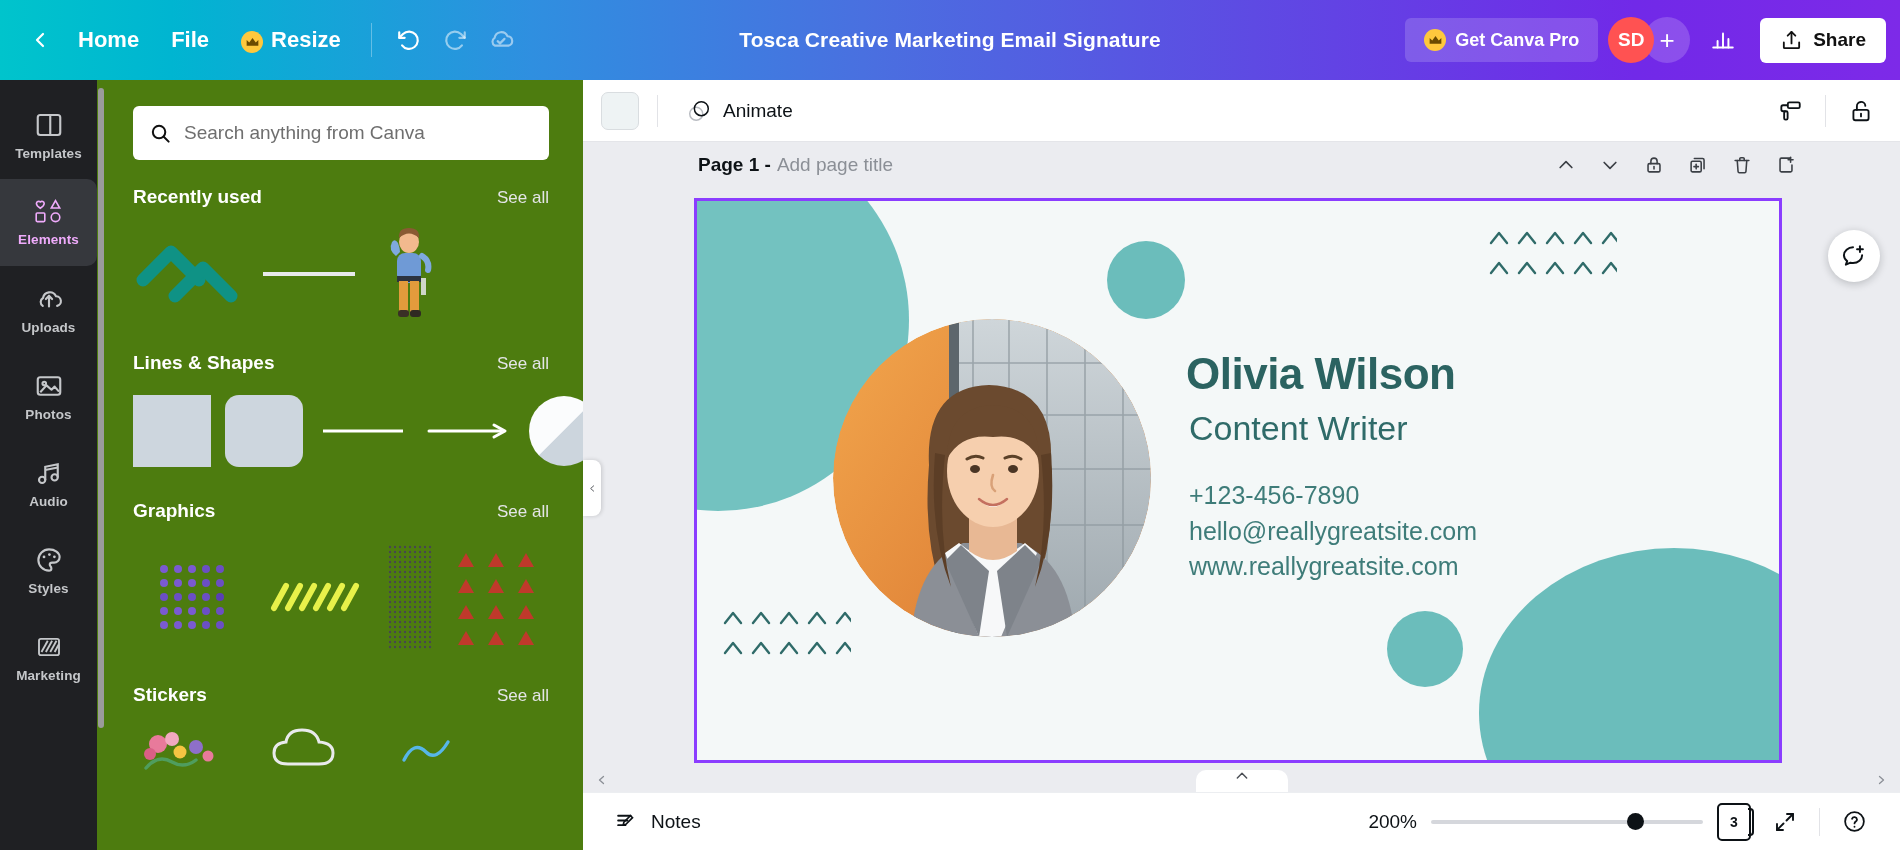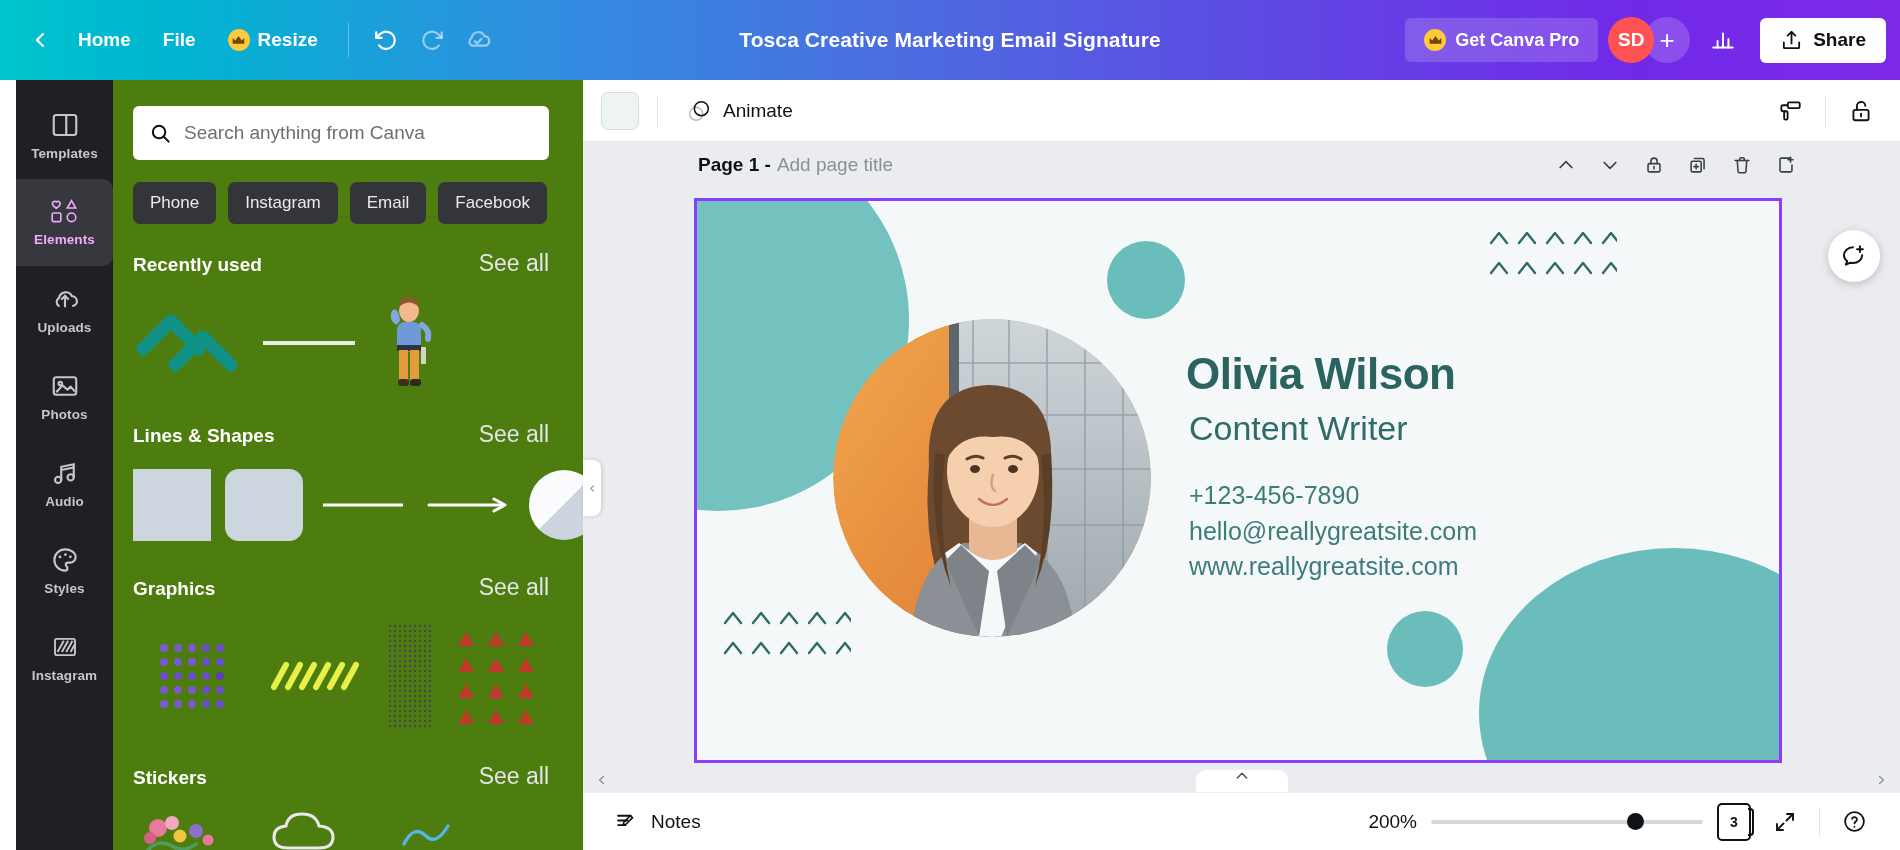--- a/index.html
+++ b/index.html
@@ -17,23 +17,23 @@
     background: linear-gradient(90deg, #00c4cc 0%, #00b5d1 9%, #2f8fe0 28%,
                 #4a6fe0 46%, #5e4ae3 66%, #7129e8 86%, #7d2ae8 100%);
     display: flex; align-items: center; z-index: 40;
   }
   .tb-back {
     width: 44px; height: 44px; margin-left: 18px;
     display: flex; align-items: center; justify-content: center;
     cursor: pointer; border-radius: 6px;
   }
   .tb-item {
-    color: #fff; font-size: 19px; font-weight: bold;
+    color: #fff; font-size: 22px; font-weight: bold;
     padding: 9px 16px; border-radius: 6px; cursor: pointer;
-    display: flex; align-items: center; gap: 8px; white-space: nowrap;
+    display: flex; align-items: flex-end; gap: 8px; white-space: nowrap;
   }
   .crown {
     width: 22px; height: 22px; border-radius: 50%;
     background: #ffc83d; display: inline-flex;
     align-items: center; justify-content: center;
     font-size: 12px; line-height: 1;
   }
   .tb-sep { width: 1px; height: 34px; background: rgba(255,255,255,.32); margin: 0 14px; }
   .tb-icon {
     width: 46px; height: 46px; border-radius: 8px; cursor: pointer;
@@ -73,21 +73,21 @@
   .share-btn {
     display: flex; align-items: center; gap: 10px;
     background: #fff; color: #111;
     font-size: 19px; font-weight: bold;
     padding: 11px 20px; border-radius: 6px; cursor: pointer;
     margin-left: 8px; white-space: nowrap;
   }
 
   
   .rail {
-    position: absolute; left: 16px; top: 80px; width: 97px; height: 770px;
+    position: absolute; left: 0; top: 80px; width: 97px; height: 770px;
     background: #1f2023; display: flex; flex-direction: column;
     align-items: flex-end; padding-top: 12px; z-index: 30;
   }
   .rail-item {
     width: 97px; height: 87px; display: flex; flex-direction: column;
     align-items: center; justify-content: center; gap: 6px;
     color: #c5c7ca; cursor: pointer; position: relative;
   }
   .rail-item.active { background: #36383d; color: #f0abfc; border-radius: 0 10px 10px 0; }
   .rail-item.active::before {
@@ -113,21 +113,21 @@
   .chips { display: flex; gap: 12px; margin: 22px 0 0 36px; align-items: center; }
   .chip {
     background: #343539; color: #e9eaec; font-size: 17px;
     padding: 11px 17px; border-radius: 7px; cursor: pointer; white-space: nowrap;
   }
   .sec-head {
     display: flex; align-items: baseline; justify-content: space-between;
     margin: 26px 34px 0 36px;
   }
   .sec-title { color: #fff; font-size: 19px; font-weight: bold; }
-  .sec-seeall { color: #e4e5e7; font-size: 23px; cursor: pointer; }
+  .sec-seeall { color: #e4e5e7; font-size: 17px; cursor: pointer; }
   .row-strip {
     display: flex; align-items: center; gap: 14px;
     margin: 14px 0 0 36px; height: 104px; position: relative;
   }
   .thumb { flex: none; display: flex; align-items: center; justify-content: center; }
 
   
   .stage {
     position: absolute; left: 583px; top: 80px; right: 0; bottom: 0;
     background: #ebecf0;
@@ -403,41 +403,35 @@
       <span class="rail-label">Styles</span>
     </div>
     <div class="rail-item">
       <svg width="30" height="30" viewBox="0 0 24 24" fill="none" stroke="currentColor" stroke-width="1.5">
           <rect x="4" y="5.5" width="16" height="13" rx="1.5"></rect>
           <line x1="6" y1="16" x2="11" y2="7"></line>
           <line x1="9.5" y1="16" x2="14.5" y2="7"></line>
           <line x1="13" y1="16" x2="18" y2="7"></line>
           <line x1="16.5" y1="16" x2="19.8" y2="10"></line>
         </svg>
-      <span class="rail-label">Instagram</span>
+      <span class="rail-label">Marketing</span>
     </div>
   </div>
 
   <div class="panel">
     <div class="panel-sb"></div>
 
     <div class="search-box">
       <svg width="23" height="23" viewBox="0 0 24 24" fill="none" stroke="#111" stroke-width="2.1" stroke-linecap="round">
           <circle cx="10.5" cy="10.5" r="6.5"></circle>
           <line x1="15.4" y1="15.4" x2="20.5" y2="20.5"></line>
         </svg>
       <span class="search-ph">Search anything from Canva</span>
     </div>
 
-    <div class="chips">
-      <div class="chip">Phone</div>
-      <div class="chip">Instagram</div>
-      <div class="chip">Email</div>
-      <div class="chip">Facebook</div>
-    </div>
 
     <div class="sec-head">
       <span class="sec-title">Recently used</span>
       <span class="sec-seeall">See all</span>
     </div>
     <div class="row-strip">
       <div class="thumb" style="width:108px;">
         <svg width="104" height="80" viewBox="0 0 104 80">
           <path d="M8 46 L36 18 L64 46" fill="none" stroke="#0f9285" stroke-width="13" stroke-linecap="round" stroke-linejoin="round"></path>
           <path d="M40 62 L68 34 L96 62" fill="none" stroke="#0f9285" stroke-width="13" stroke-linecap="round" stroke-linejoin="round"></path>

